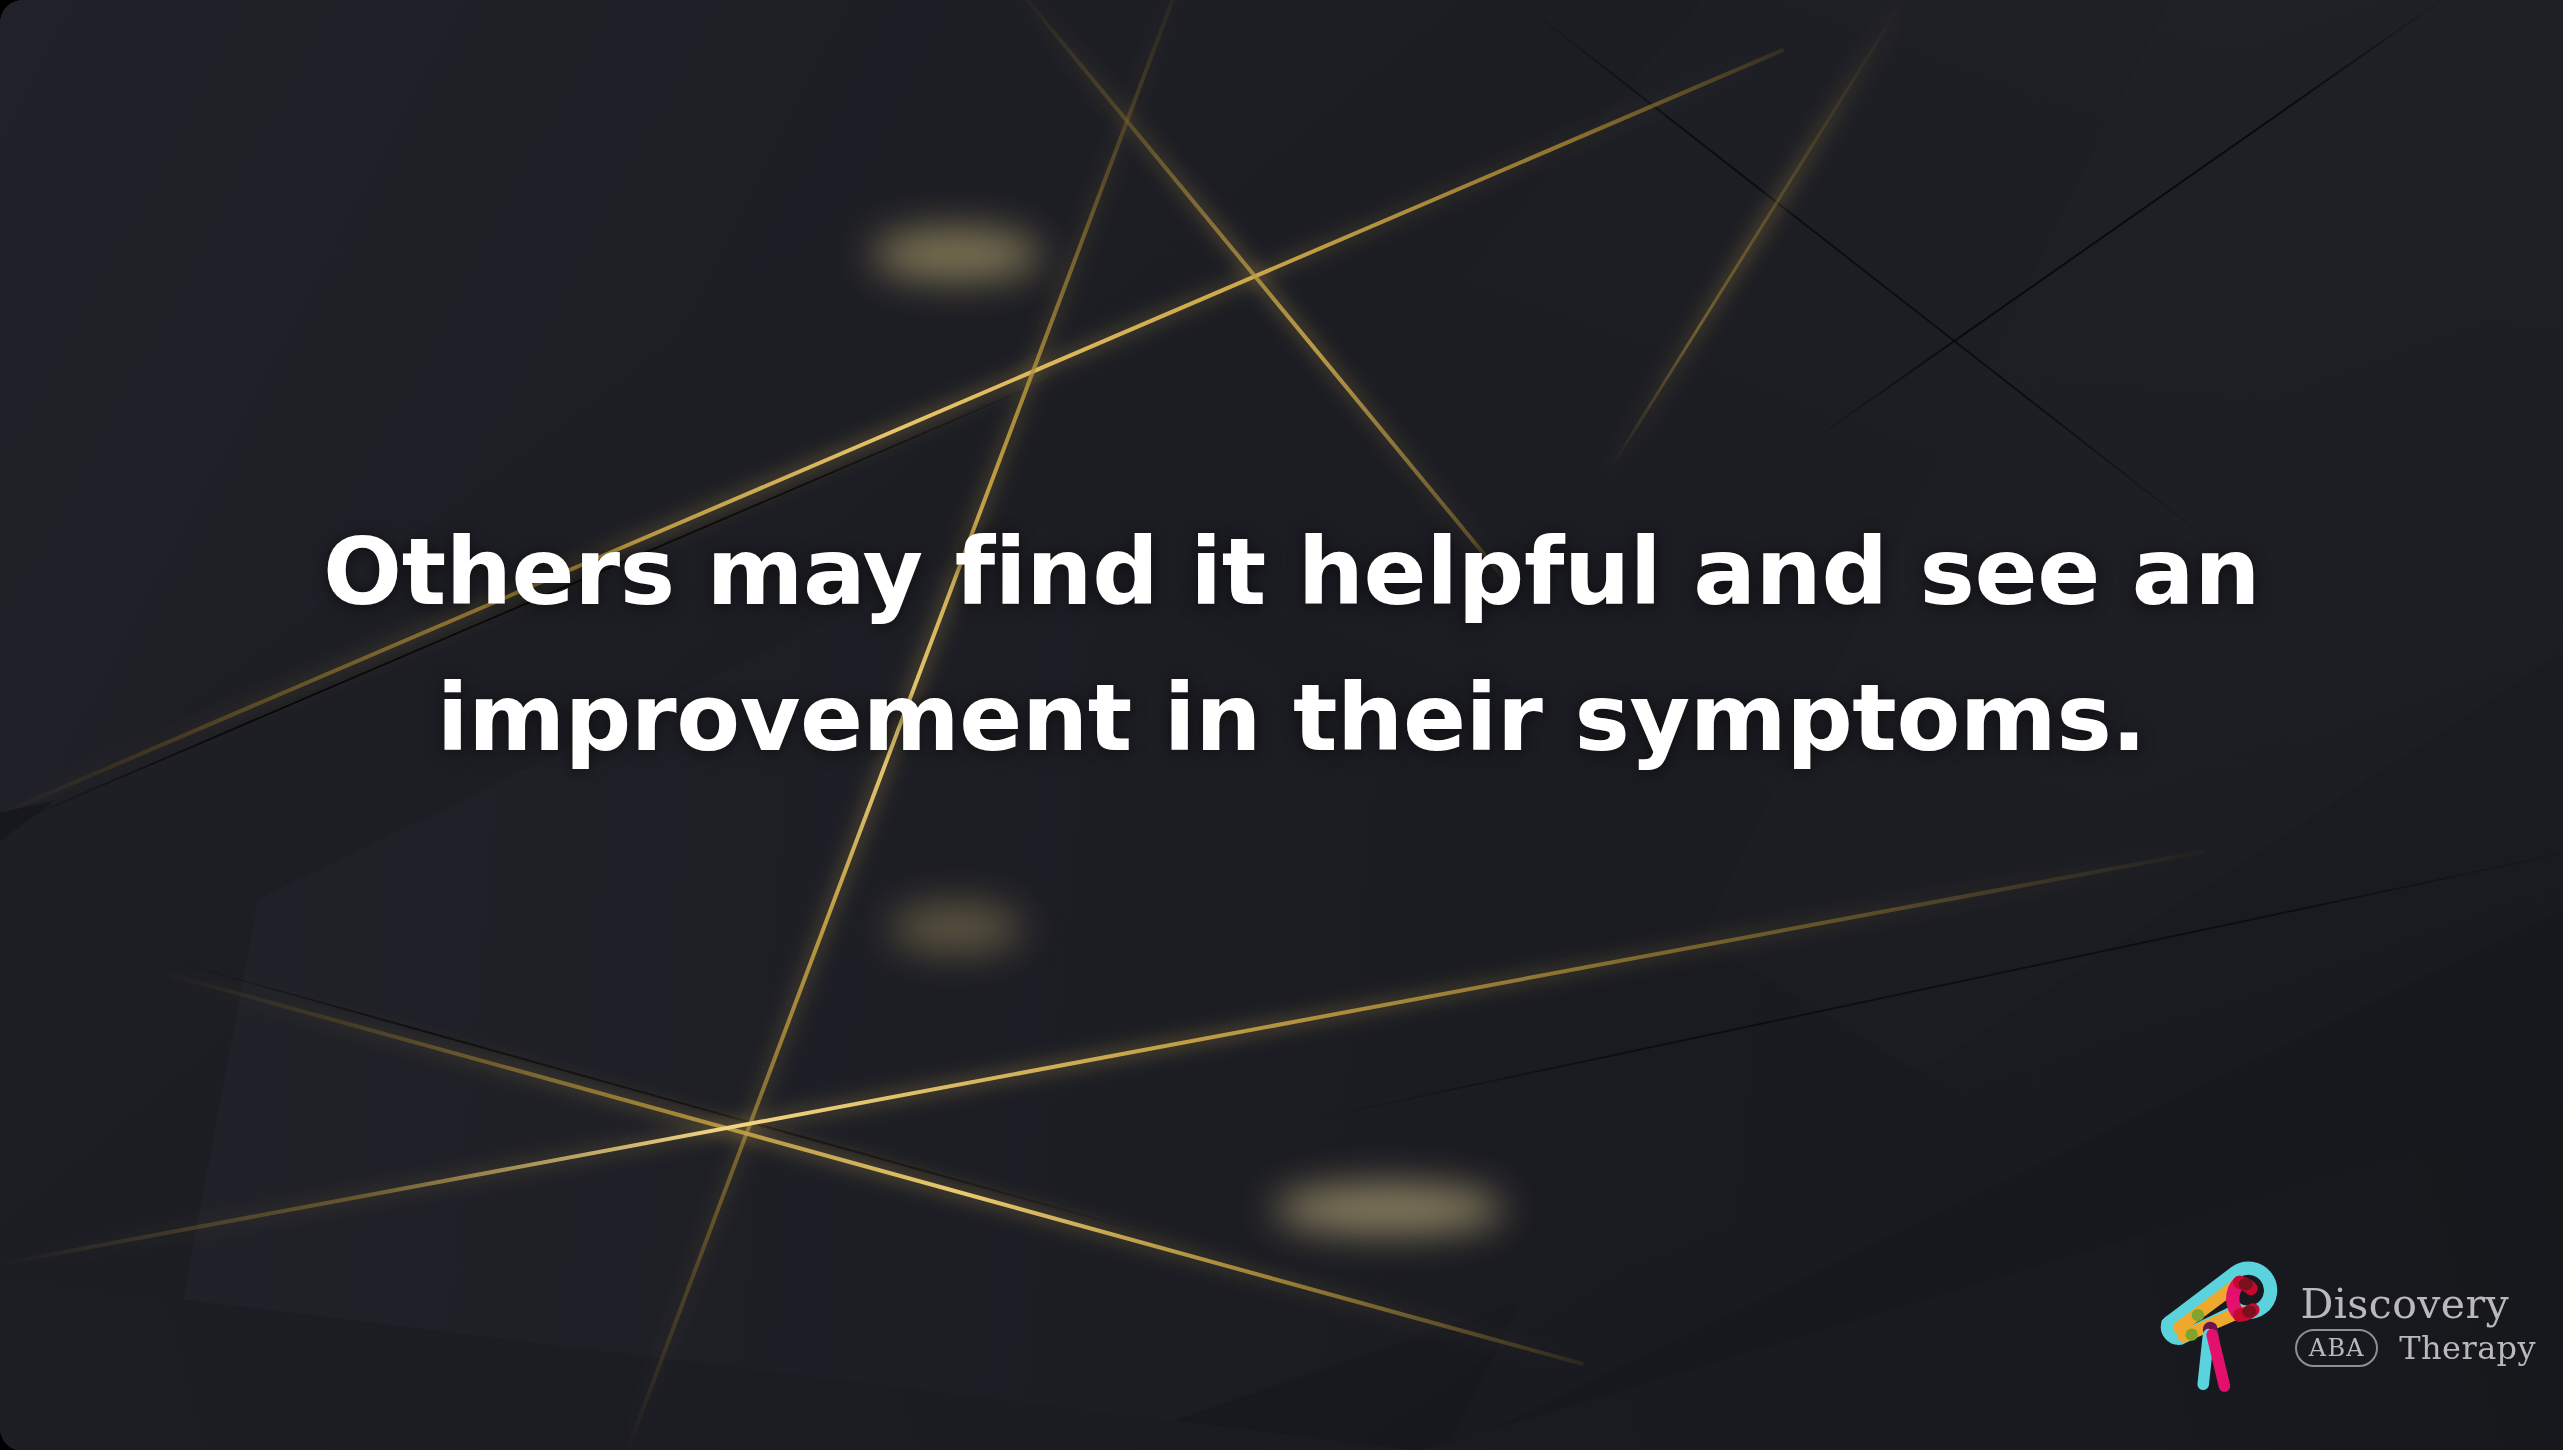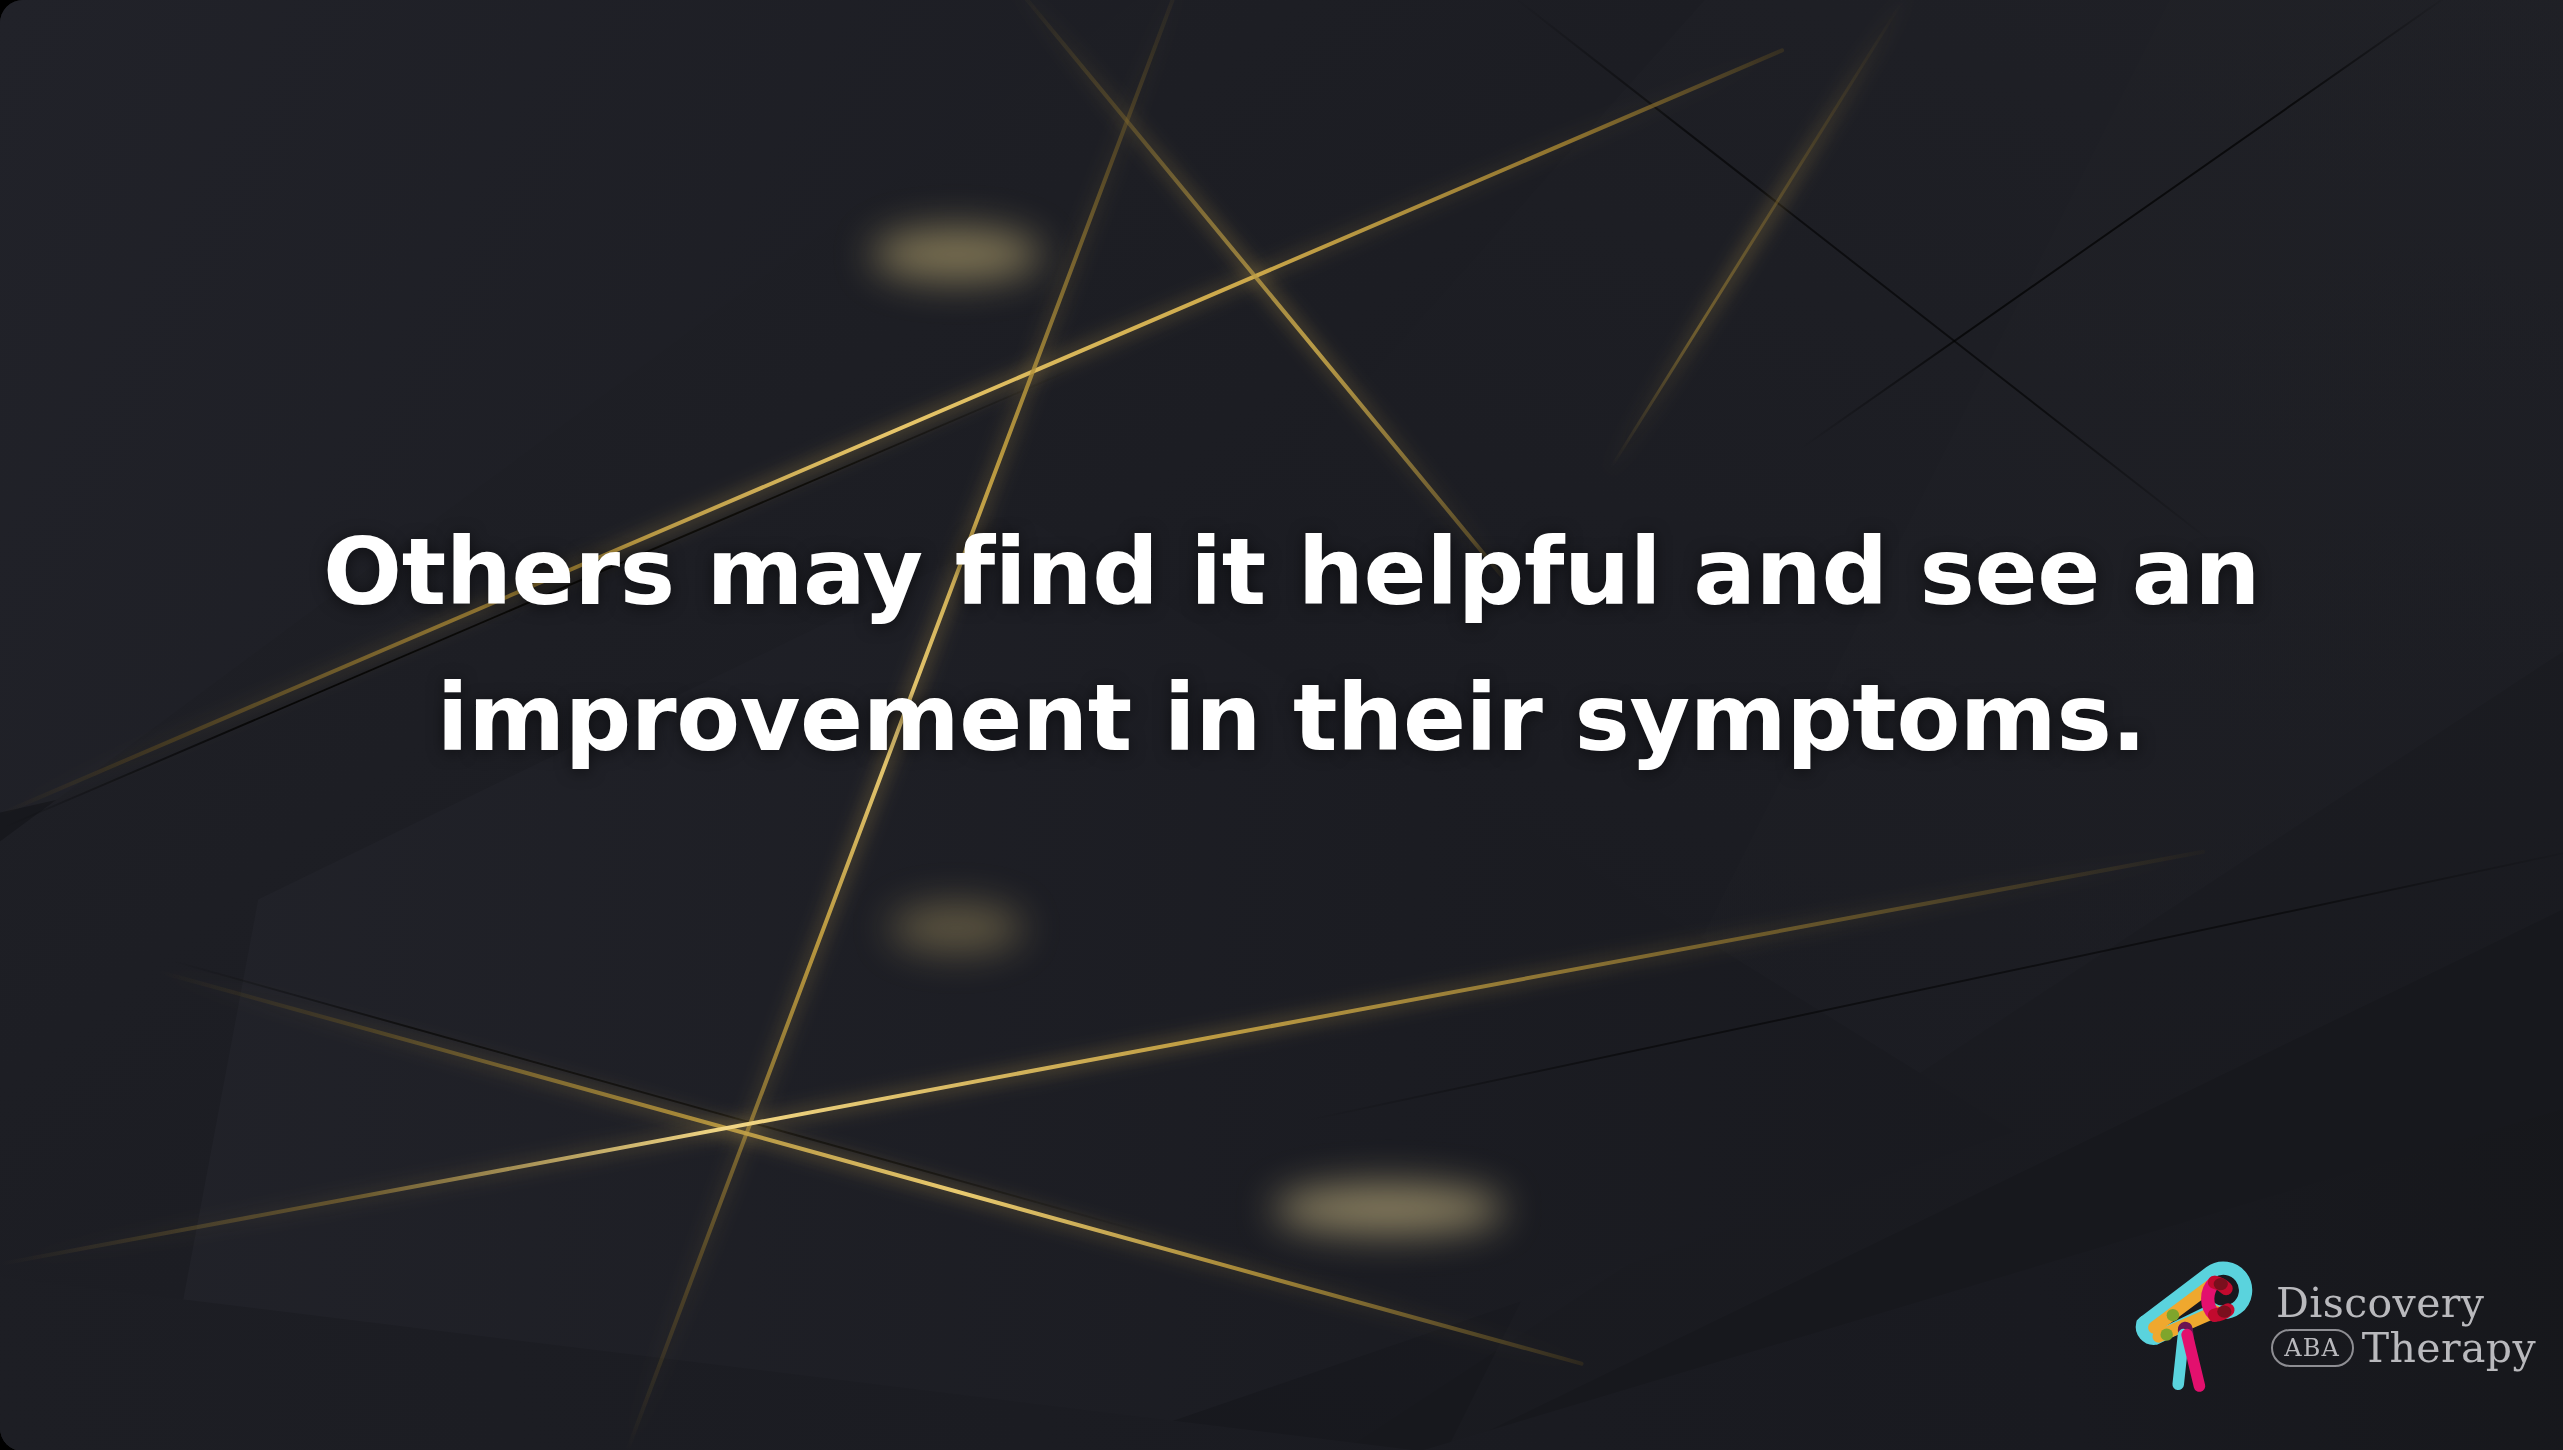--- a/index.html
+++ b/index.html
@@ -193,34 +193,34 @@
     color: #b9b9bd;
   }
   .word-top {
     font-size: 41px;
     letter-spacing: 0.4px;
     padding-left: 5.3px;
   }
   .word-bottom {
     display: flex;
     align-items: center;
-    gap: 8px;
+    gap: 21px;
     margin-top: 4px;
   }
   .aba-pill {
     border: 2.2px solid #8e8e93;
     border-radius: 889px;
     padding: 4.4px 11.6px 5.3px;
     font-size: 24px;
     letter-spacing: 1.2px;
     color: #b9b9bd;
     line-height: 1;
   }
   .therapy {
-    font-size: 41px;
+    font-size: 32px;
     letter-spacing: 0.4px;
   }
 </style>
 </head>
 <body>
 
 <div id="slide">
 
   <div class="facet facet-a"></div>
   <div class="facet facet-b"></div>

